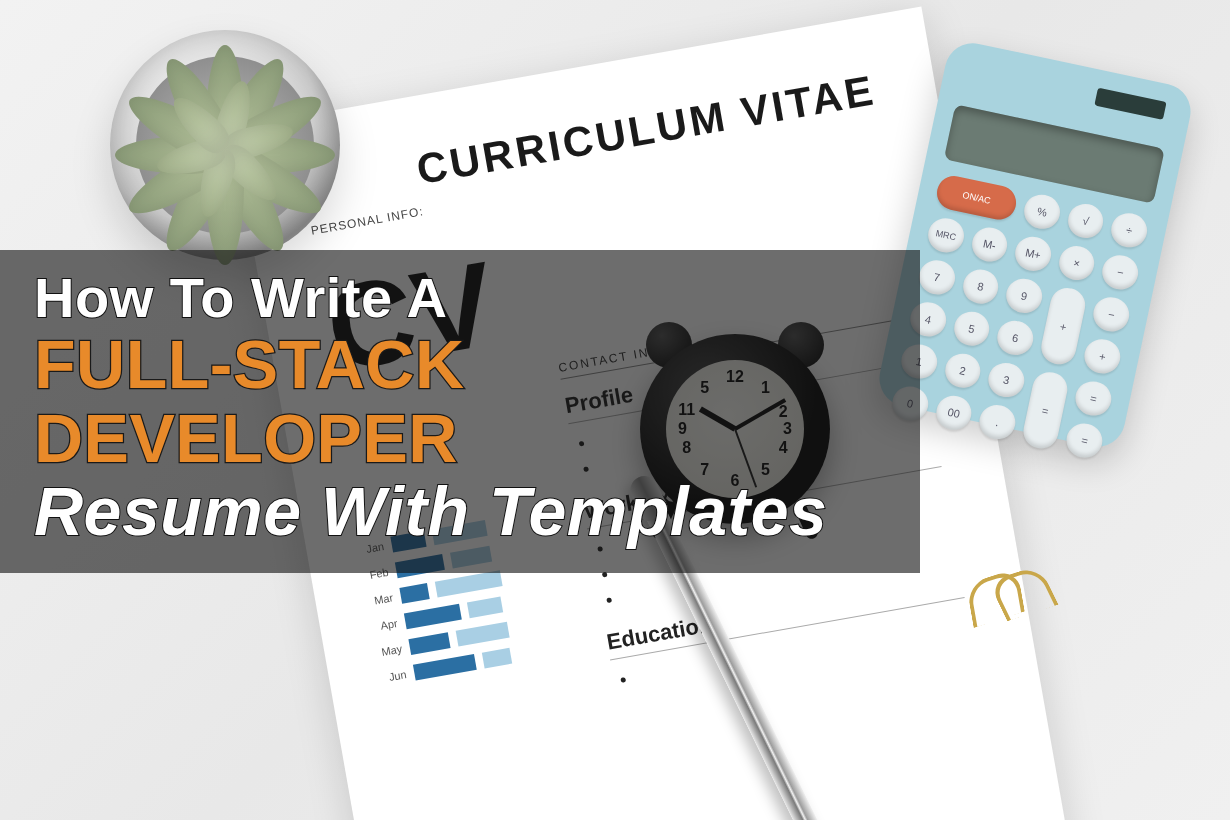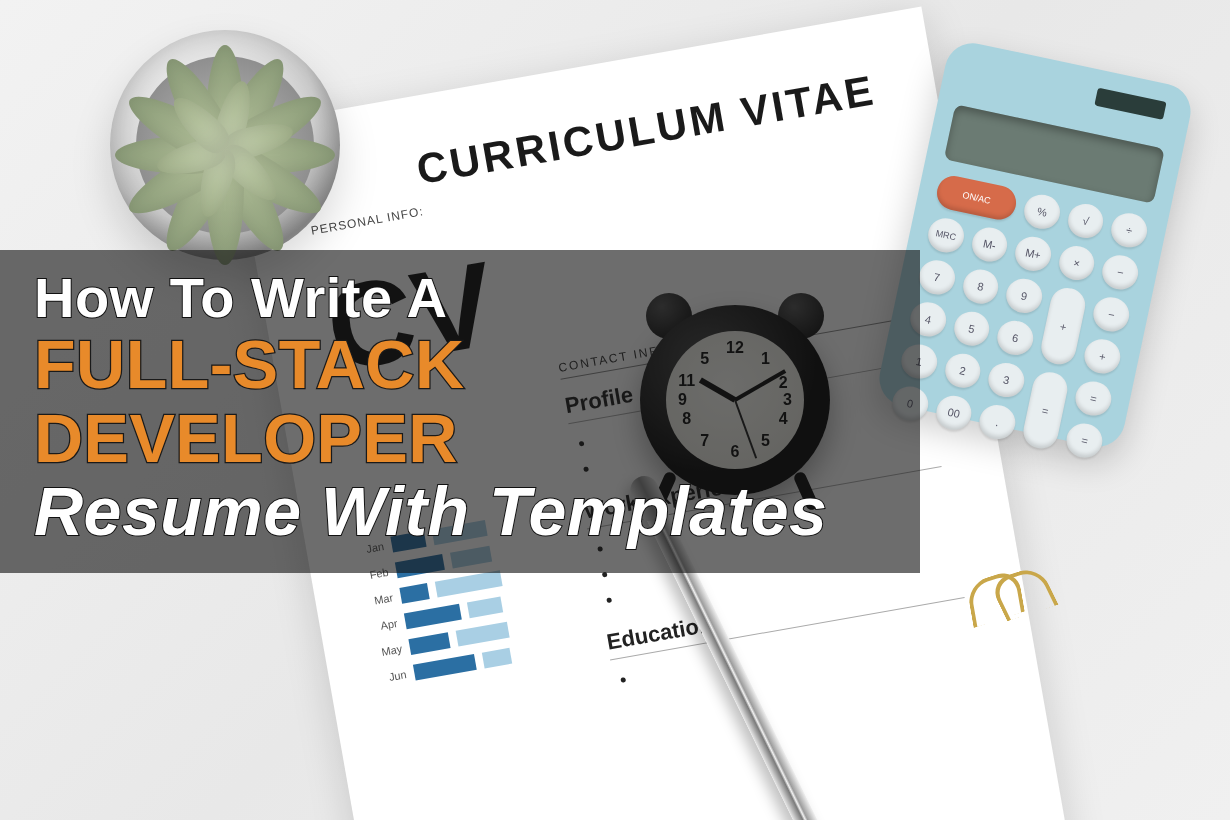--- a/index.html
+++ b/index.html
@@ -139,21 +139,21 @@
     box-shadow: inset 0 -3px 4px rgba(0,0,0,0.15), 0 2px 2px rgba(0,0,0,0.1);
     display: flex; align-items: center; justify-content: center;
     font-size: 11px; color: #556;
   }
   .calc .key.pill { border-radius: 17px; grid-column: span 1; }
   .calc .key.accent { background: #d66b4a; color: #fff; }
 
   
   .clock {
     position: absolute;
-    top: 305px; left: 640px;
+    top: 334px; left: 640px;
     width: 190px; height: 190px;
   }
   .clock .ring {
     position: absolute; inset: 0;
     border-radius: 50%;
     background: radial-gradient(circle at 35% 30%, #4a4a4a, #0d0d0d 60%);
     box-shadow: 0 14px 30px rgba(0,0,0,0.35);
   }
   .clock .face {
     position: absolute; inset: 26px;

